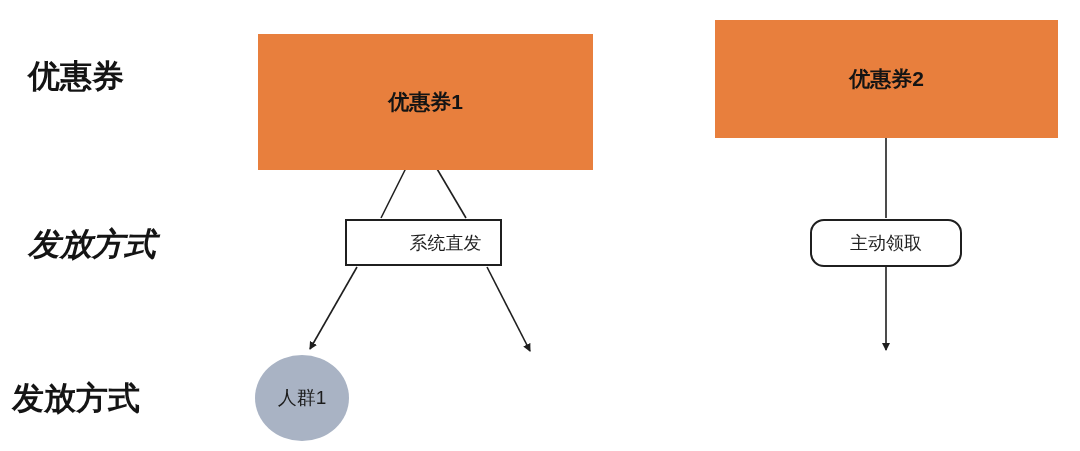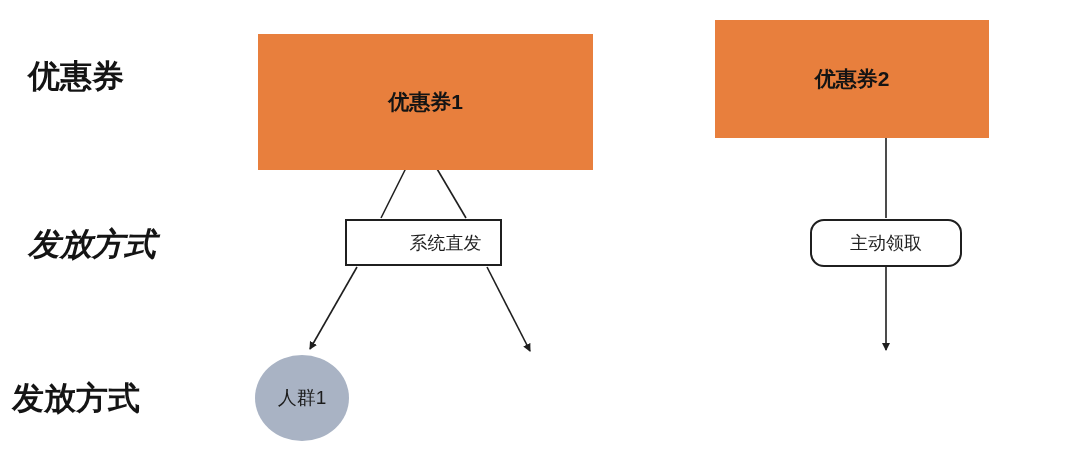--- a/index.html
+++ b/index.html
@@ -33,21 +33,21 @@
     position: absolute;
     background: var(--coupon-fill, #E87F3D);
     display: flex;
     align-items: center;
     justify-content: center;
     font-weight: bold;
     font-size: 21px;
     color: #141414;
   }
   #coupon1 { left: 258px; top: 20px; width: 335px; height: 136px; margin-top: 14px; }
-  #coupon2 { left: 715px; top: 20px; width: 274px; height: 118px; }
+  #coupon2 { left: 715px; top: 20px; width: 343px; height: 118px; }
 
   .method-box {
     position: absolute;
     background: #ffffff;
     border: 2px solid var(--line-color, #1f1f1f);
     box-sizing: border-box;
     display: flex;
     align-items: center;
     justify-content: center;
     font-size: 18px;

